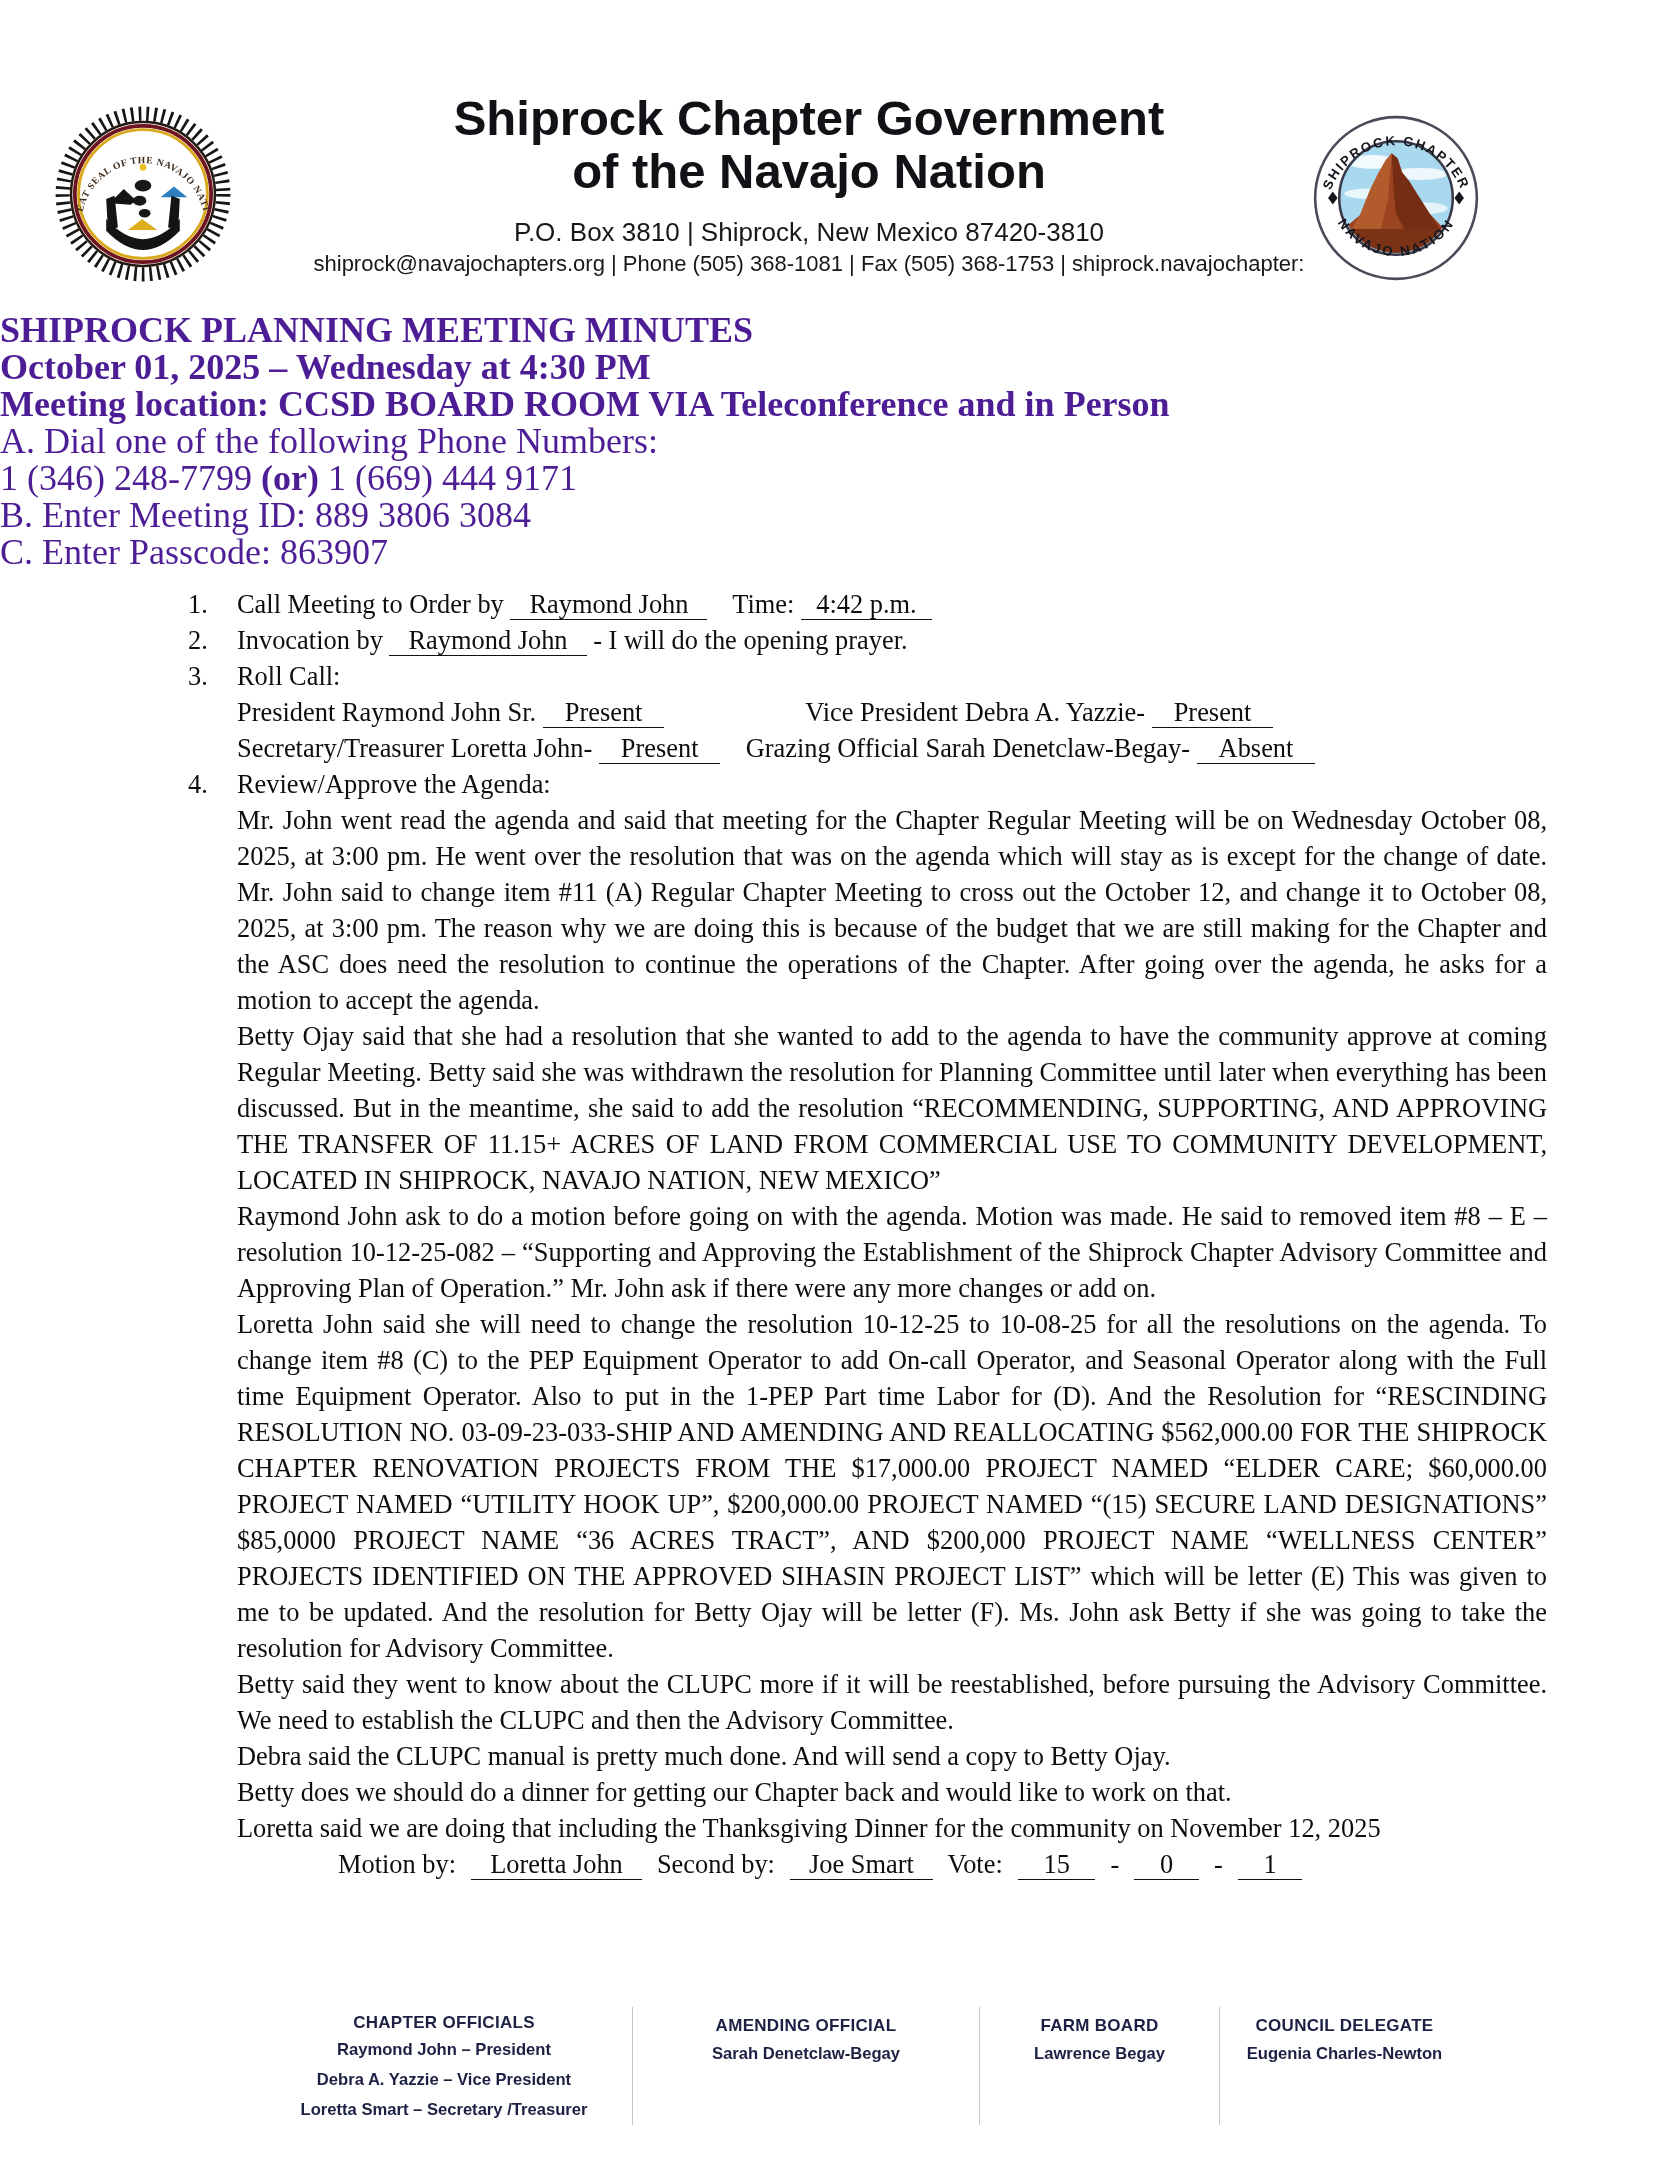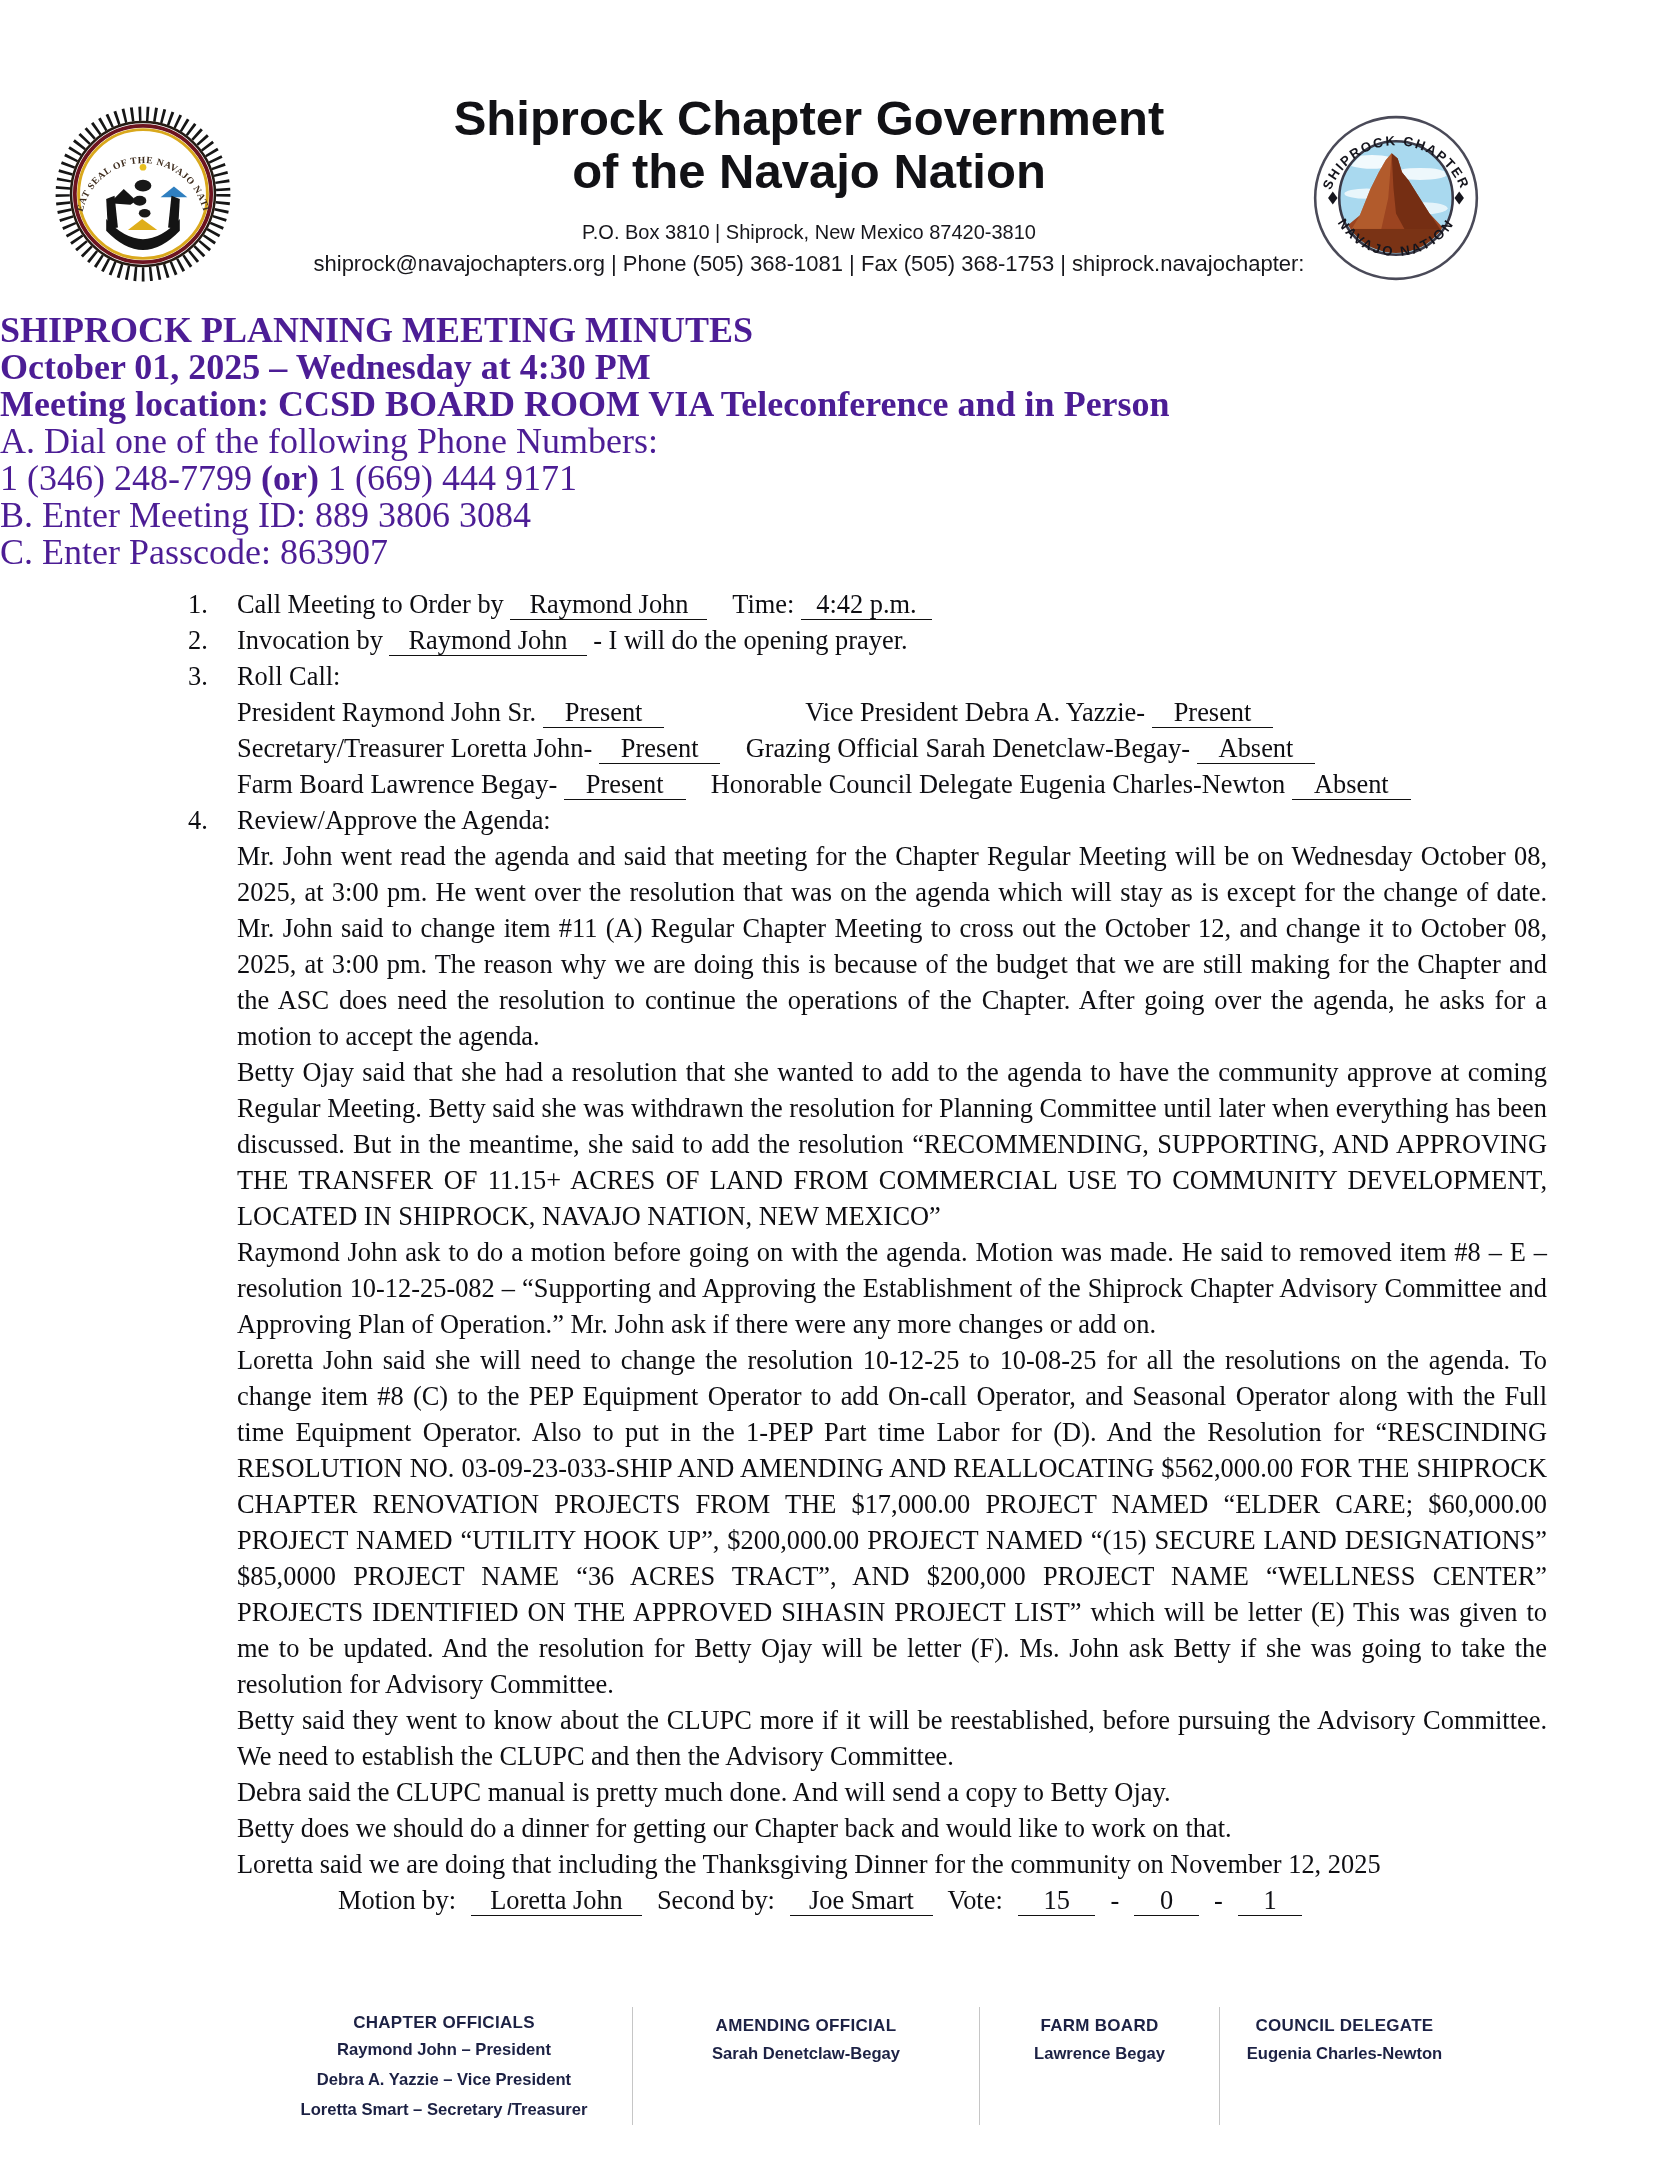--- a/index.html
+++ b/index.html
@@ -5,21 +5,21 @@
   html,body{margin:0;padding:0;background:#ffffff;}
   .page{position:relative;width:1678px;height:2181px;background:#ffffff;overflow:hidden;
         font-family:"Liberation Serif", serif;color:#0e0e12;}
 
   
   .seal-left{position:absolute;left:51px;top:102px;width:184px;height:184px;}
   .seal-right{position:absolute;left:1310px;top:112px;width:172px;height:172px;}
   .org-head{position:absolute;left:0;top:92px;width:1618px;text-align:center;
             font-family:"Liberation Sans", sans-serif;}
   .org-title{font-size:49px;font-weight:bold;line-height:53px;color:#121216;}
-  .org-address{margin-top:19px;font-size:20px;line-height:31px;color:#17171c;}
+  .org-address{margin-top:19px;font-size:26px;line-height:31px;color:#17171c;}
   .org-contact{font-size:22px;line-height:31px;color:#17171c;}
 
   
   .meet-block{position:absolute;left:0;top:312px;width:1678px;text-align:left;
               font-size:36px;line-height:37px;color:#4c1d95;}
   .meet-bold{font-weight:bold;}
 
   
   .body-block{position:absolute;left:188px;top:586px;width:1359px;font-size:26.4px;line-height:36px;}
   .li{display:flex;align-items:flex-start;}
@@ -157,27 +157,20 @@
           <span>Vice President Debra A. Yazzie-</span>
           <span class="blank pad-status">Present</span>
         </div>
         <div>
           <span>Secretary/Treasurer Loretta John-</span>
           <span class="blank pad-status">Present</span>
           <span class="gap-sm"></span>
           <span>Grazing Official Sarah Denetclaw-Begay-</span>
           <span class="blank pad-status">Absent</span>
         </div>
-        <div>
-          <span>Farm Board Lawrence Begay-</span>
-          <span class="blank pad-status">Present</span>
-          <span class="gap-sm"></span>
-          <span>Honorable Council Delegate Eugenia Charles-Newton</span>
-          <span class="blank pad-status">Absent</span>
-        </div>
       </div>
     </div>
 
     <div class="li">
       <span class="num">4.</span>
       <div class="licontent">
         <div>Review/Approve the Agenda:</div>
         <p class="para">Mr. John went read the agenda and said that meeting for the Chapter Regular Meeting will be on Wednesday October 08, 2025, at 3:00 pm. He went over the resolution that was on the agenda which will stay as is except for the change of date. Mr. John said to change item #11 (A) Regular Chapter Meeting to cross out the October 12, and change it to October 08, 2025, at 3:00 pm. The reason why we are doing this is because of the budget that we are still making for the Chapter and the ASC does need the resolution to continue the operations of the Chapter. After going over the agenda, he asks for a motion to accept the agenda.</p>
         <p class="para">Betty Ojay said that she had a resolution that she wanted to add to the agenda to have the community approve at coming Regular Meeting. Betty said she was withdrawn the resolution for Planning Committee until later when everything has been discussed. But in the meantime, she said to add the resolution “RECOMMENDING, SUPPORTING, AND APPROVING THE TRANSFER OF 11.15+ ACRES OF LAND FROM COMMERCIAL USE TO COMMUNITY DEVELOPMENT, LOCATED IN SHIPROCK, NAVAJO NATION, NEW MEXICO”</p>
         <p class="para">Raymond John ask to do a motion before going on with the agenda. Motion was made. He said to removed item #8 – E – resolution 10-12-25-082 – “Supporting and Approving the Establishment of the Shiprock Chapter Advisory Committee and Approving Plan of Operation.” Mr. John ask if there were any more changes or add on.</p>

